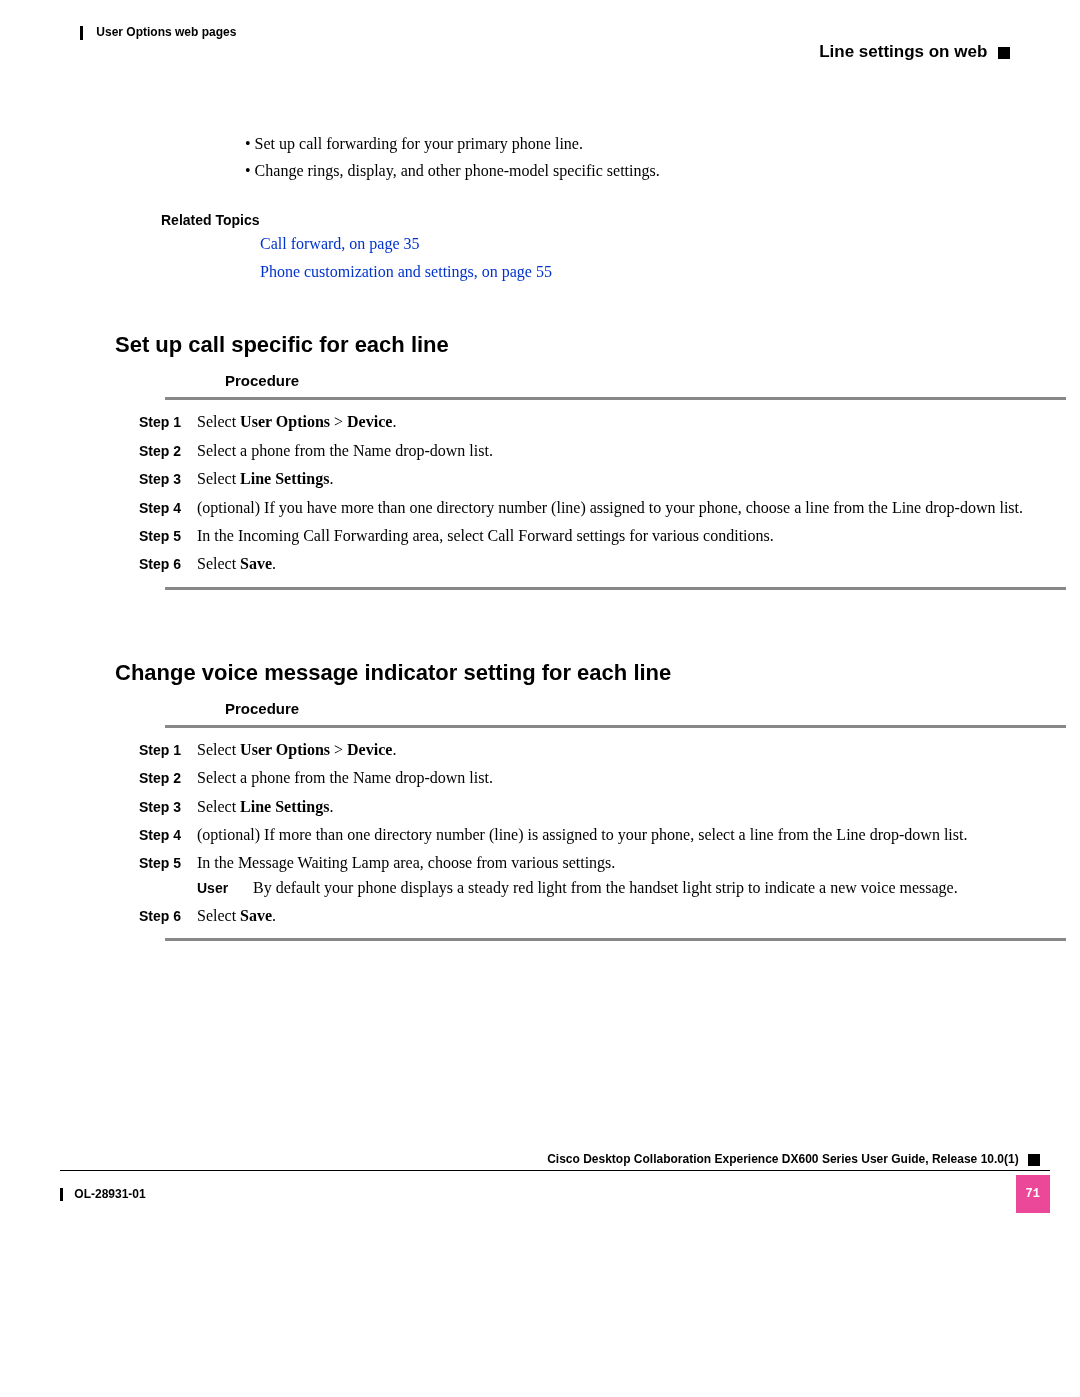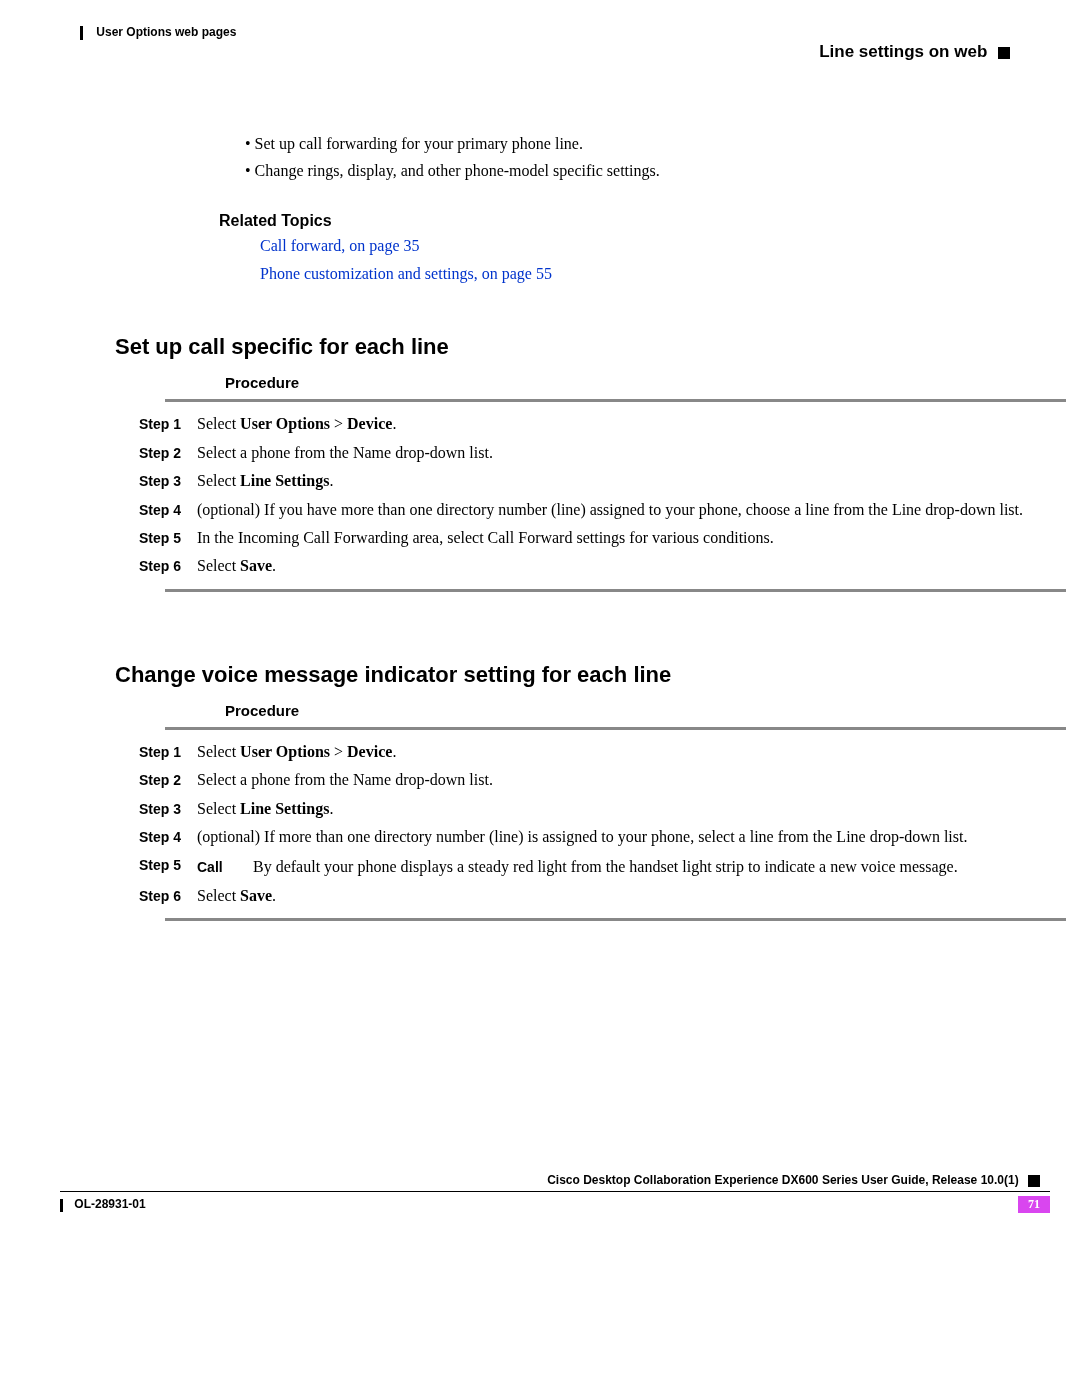--- a/index.html
+++ b/index.html
@@ -59,22 +59,22 @@
   }
   .bullet-block {
     margin-left: 130px;
     line-height: 1.7;
   }
   .bullet-block .bullet-row::before {
     content: "• ";
   }
   .rel-topics-hdr {
     margin-top: 28px;
-    margin-left: 104px;
-    font-size: 16px;
+    margin-left: 46px;
+    font-size: 14px;
   }
   a.link {
     color: #0033cc;
     text-decoration: none;
     display: inline-block;
     margin-top: 4px;
   }
   .links-block {
     margin-left: 145px;
     line-height: 1.5;
@@ -160,25 +160,25 @@
   .footer-left .vbar {
     display: inline-block;
     width: 3px;
     height: 13px;
     background: #000;
     vertical-align: middle;
     margin-right: 8px;
   }
   .footer-right .pagebox {
     display: inline-block;
-    background: #d946ef;
+    background: #ec4899;
     color: #fff;
     font-weight: bold;
-    padding: 1px 10px;
-    font-family: Liberation Serif, serif;
+    padding: 12px 10px;
+    font-family: Liberation Mono, monospace;
   }
 </style>
 </head>
 <body>
 
 <div class="page">
 
   <div class="top-header-left sans bold">
     <span class="vbar"></span>
     <span>User Options web pages</span>
@@ -248,22 +248,23 @@
         <div class="step-label">Step 3</div>
         <div class="step-body">Select <b>Line Settings</b>.</div>
       </div>
       <div class="step-row">
         <div class="step-label">Step 4</div>
         <div class="step-body">(optional) If more than one directory number (line) is assigned to your phone, select a line from the Line drop-down list.</div>
       </div>
       <div class="step-row">
         <div class="step-label">Step 5</div>
         <div class="step-body">
+          <span>In the Message Waiting Lamp area, choose from various settings.</span>
           <div class="note-row">
-            <div class="note-label">Call</div>
+            <div class="note-label">User</div>
             <div class="note-body">By default your phone displays a steady red light from the handset light strip to indicate a new voice message.</div>
           </div>
         </div>
       </div>
       <div class="step-row">
         <div class="step-label">Step 6</div>
         <div class="step-body">Select <b>Save</b>.</div>
       </div>
     </div>
     <hr class="thick">

